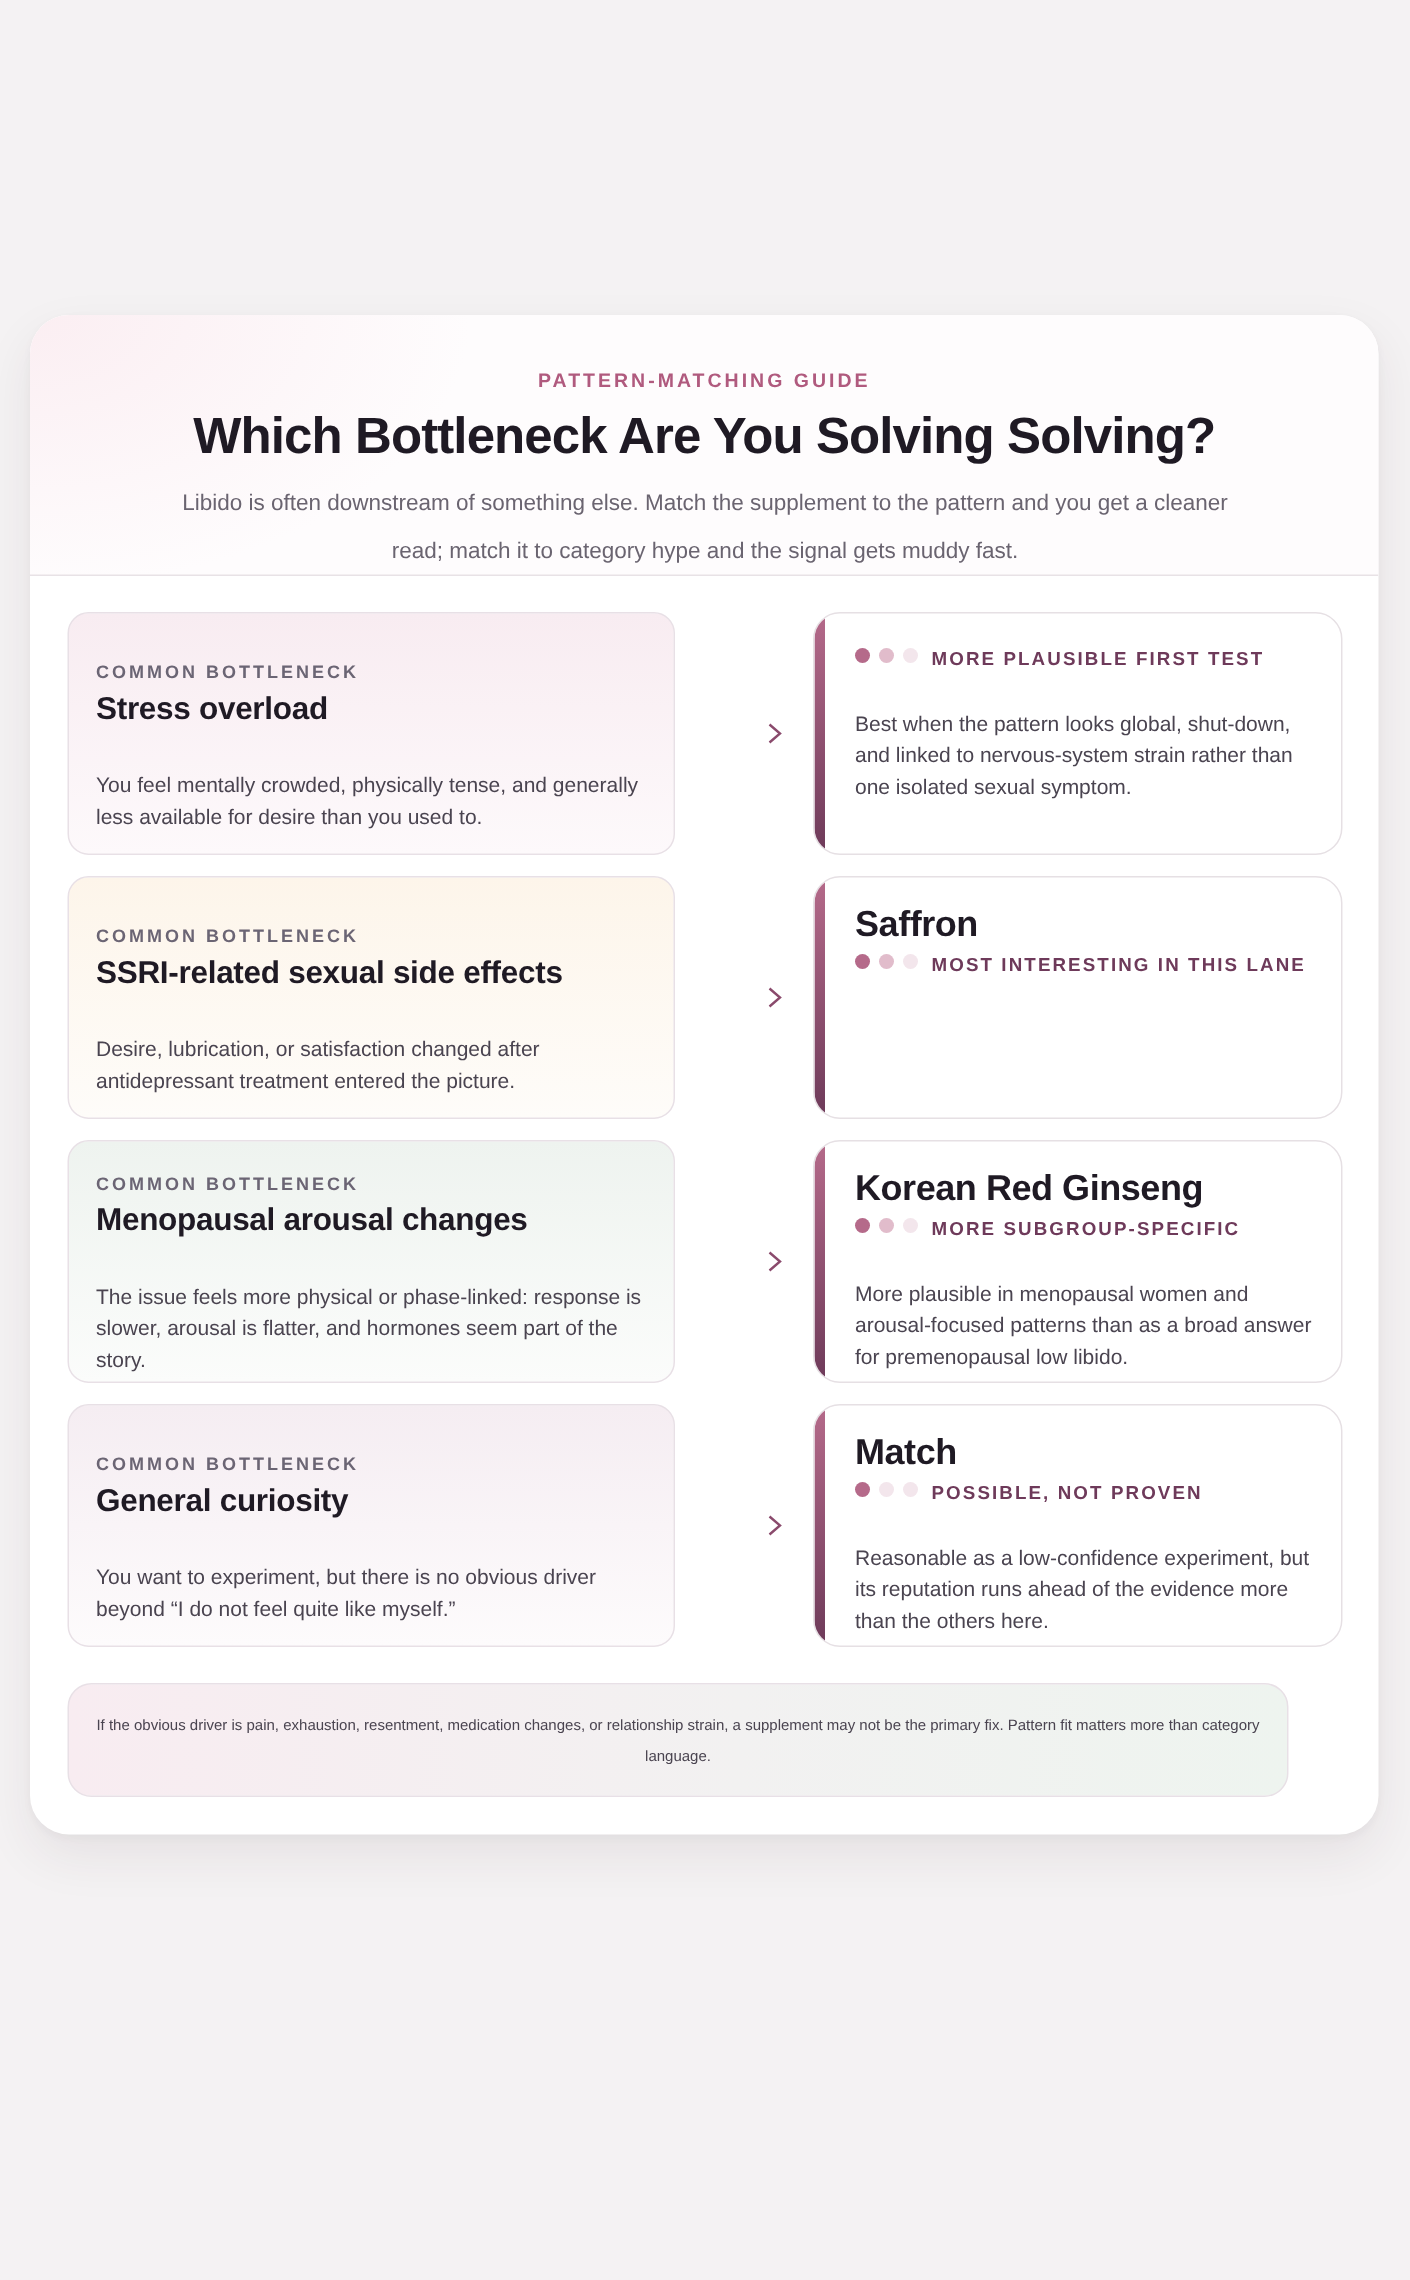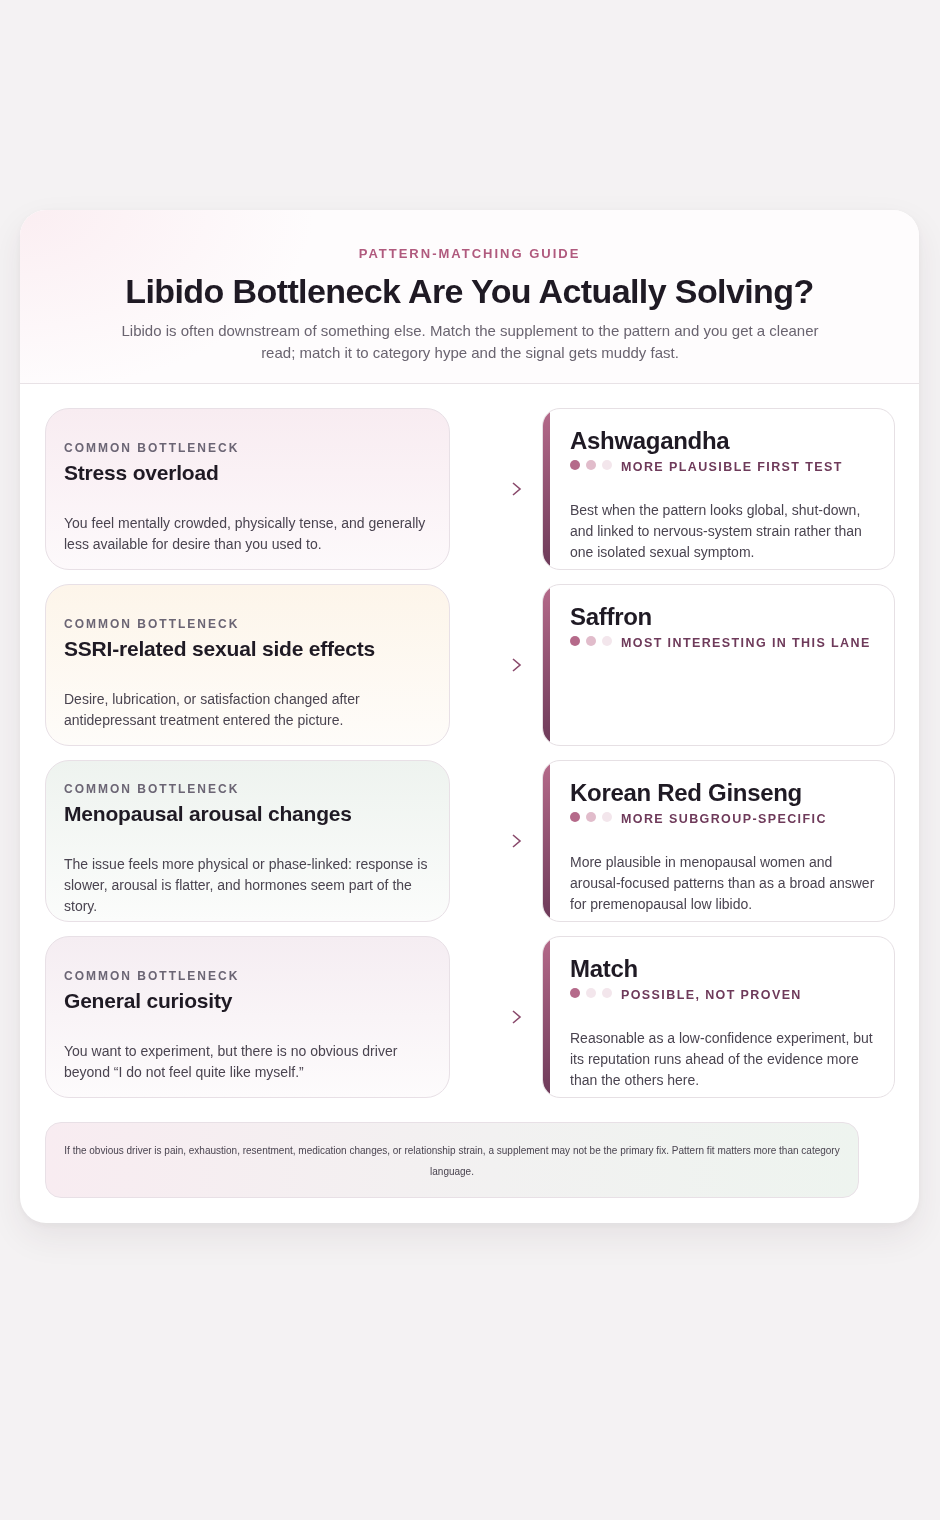--- a/index.html
+++ b/index.html
@@ -53,42 +53,42 @@
       font-weight: 700;
       letter-spacing: -0.6px;
       color: #1f1a24;
     }
     .subtitle {
       position: absolute;
       top: 110px;
       left: 85px;
       width: 730px;
       font-size: 15px;
-      line-height: 22px;
+      line-height: 32px;
       color: #6a6470;
     }
     .rows {
       position: absolute;
       top: 198px;
       left: 25px;
       width: 850px;
     }
     .row {
       position: relative;
       height: 162px;
       margin-bottom: 14px;
     }
     .bottleneck-card {
       position: absolute;
       left: 0;
       top: 0;
       width: 405px;
       height: 162px;
       border: 1px solid #e8e0e6;
-      border-radius: 24px;
+      border-radius: 14px;
       padding: 30px 18px 0 18px;
     }
     .bn-pink { background: linear-gradient(180deg, #f8ecf1 0%, #fdf9fb 100%); }
     .bn-peach { background: linear-gradient(180deg, #fdf5ea 0%, #fefcf9 100%); }
     .bn-green { background: linear-gradient(180deg, #eef3ef 0%, #fbfcfb 100%); }
     .bn-mauve { background: linear-gradient(180deg, #f5edf2 0%, #fdfbfc 100%); }
     .bn-kicker {
       font-size: 12px;
       font-weight: 700;
       letter-spacing: 2px;
@@ -187,21 +187,21 @@
     }
   </style>
 </head>
 <body>
 
 <div class="page">
   <div class="guide-card">
 
     <div class="guide-header">
       <div class="eyebrow">PATTERN-MATCHING GUIDE</div>
-      <h1 class="main-title">Libido Bottleneck Are You Actually Solving?</h1>
+      <h1 class="main-title">Which Bottleneck Are You Solving Solving?</h1>
       <p class="subtitle">Libido is often downstream of something else. Match the supplement to the pattern and you get a cleaner read; match it to category hype and the signal gets muddy fast.</p>
     </div>
 
     <div class="rows">
 
       <div class="row">
         <div class="bottleneck-card bn-pink">
           <div class="bn-kicker">COMMON BOTTLENECK</div>
           <div class="bn-title">Stress overload</div>
           <div class="bn-desc">You feel mentally crowded, physically tense, and generally less available for desire than you used to.</div>
@@ -211,21 +211,20 @@
             <linearGradient id="ag1" x1="0" x2="1" y1="0" y2="0">
               <stop offset="0" stop-color="#d9b3c4"></stop>
               <stop offset="1" stop-color="#8a4a6c"></stop>
             </linearGradient>
           </defs>
           <line x1="2" y1="9" x2="52" y2="9" stroke="url(#ag1)" stroke-width="1.6"></line>
           <polyline points="45,3 52,9 45,15" fill="none" stroke="#8a4a6c" stroke-width="1.6"></polyline>
         </svg>
         <div class="supp-card">
           <div class="supp-accent"></div>
-          <div class="supp-name">Ashwagandha</div>
           <div class="confidence">
             <span class="dot on"></span>
             <span class="dot mid"></span>
             <span class="dot off"></span>
             <span class="conf-label">MORE PLAUSIBLE FIRST TEST</span>
           </div>
           <div class="supp-desc">Best when the pattern looks global, shut-down, and linked to nervous-system strain rather than one isolated sexual symptom.</div>
         </div>
       </div>
 

